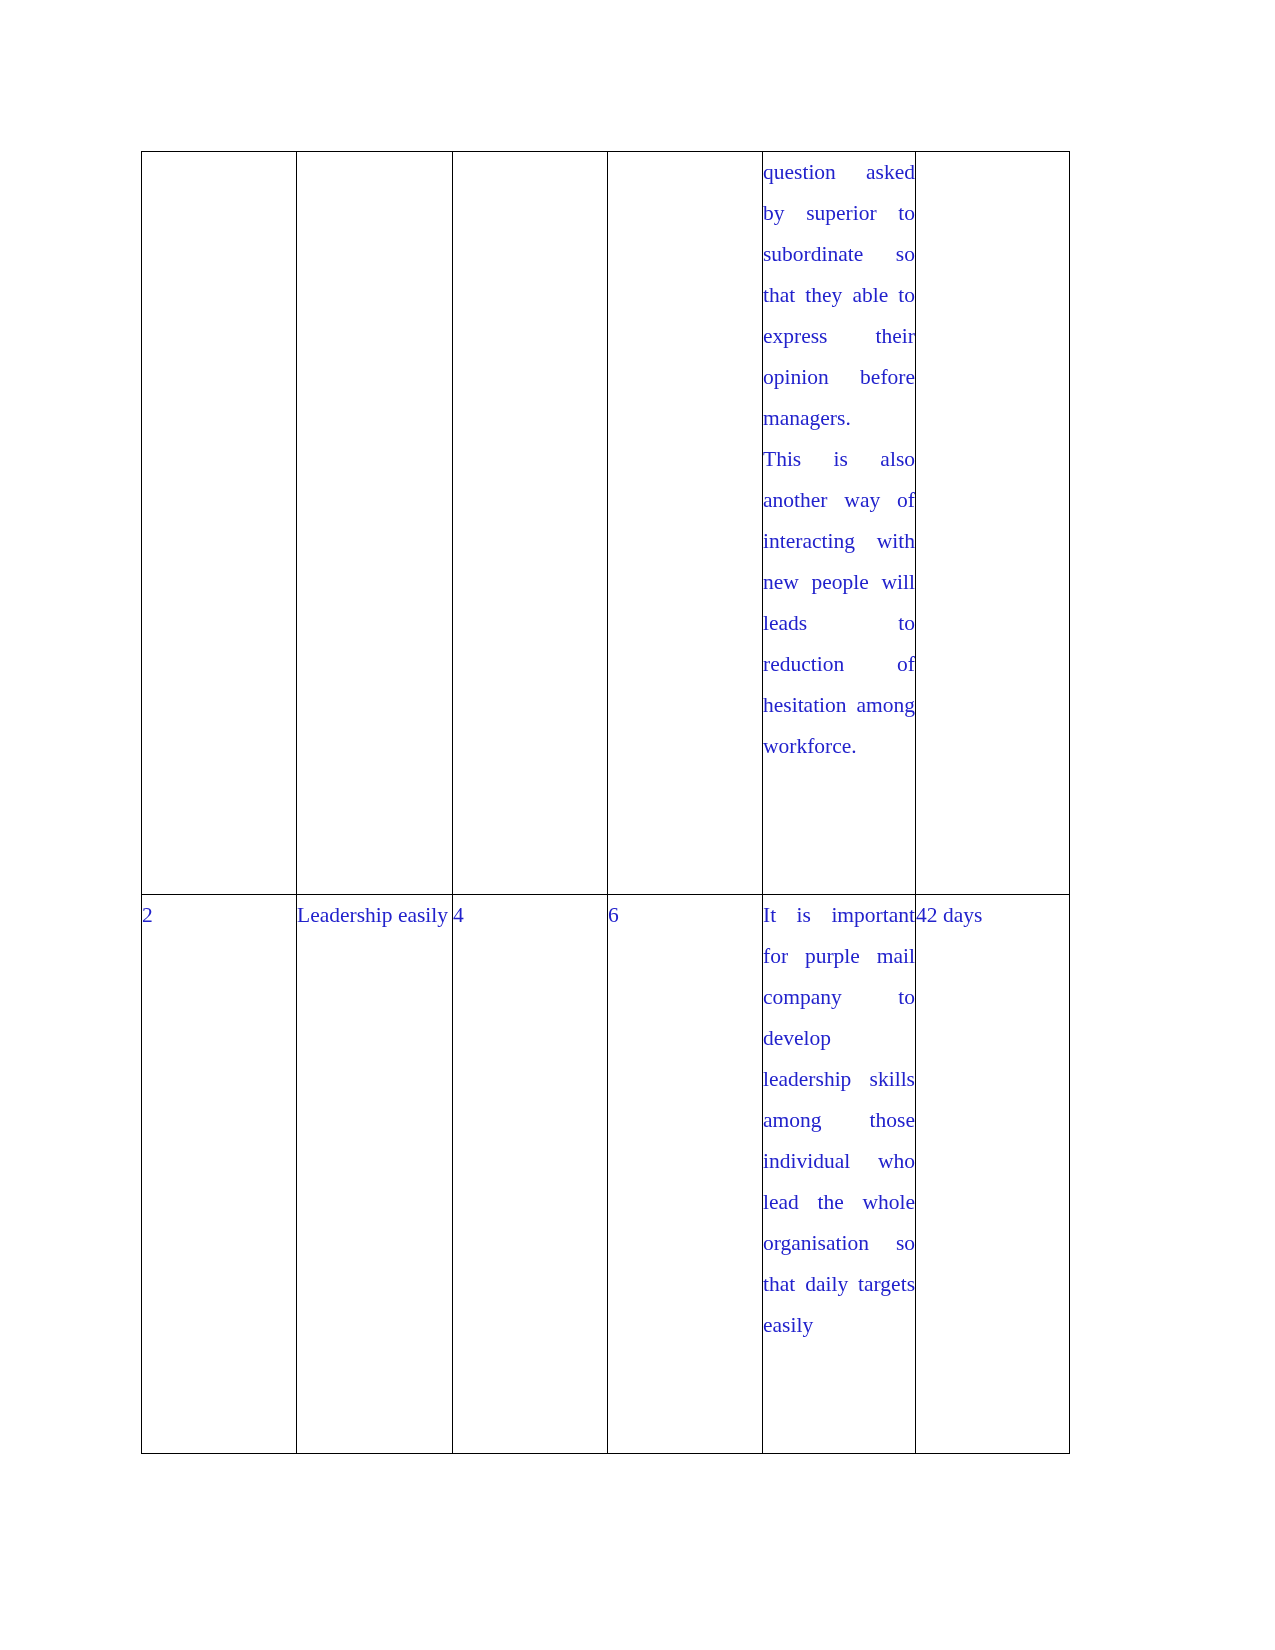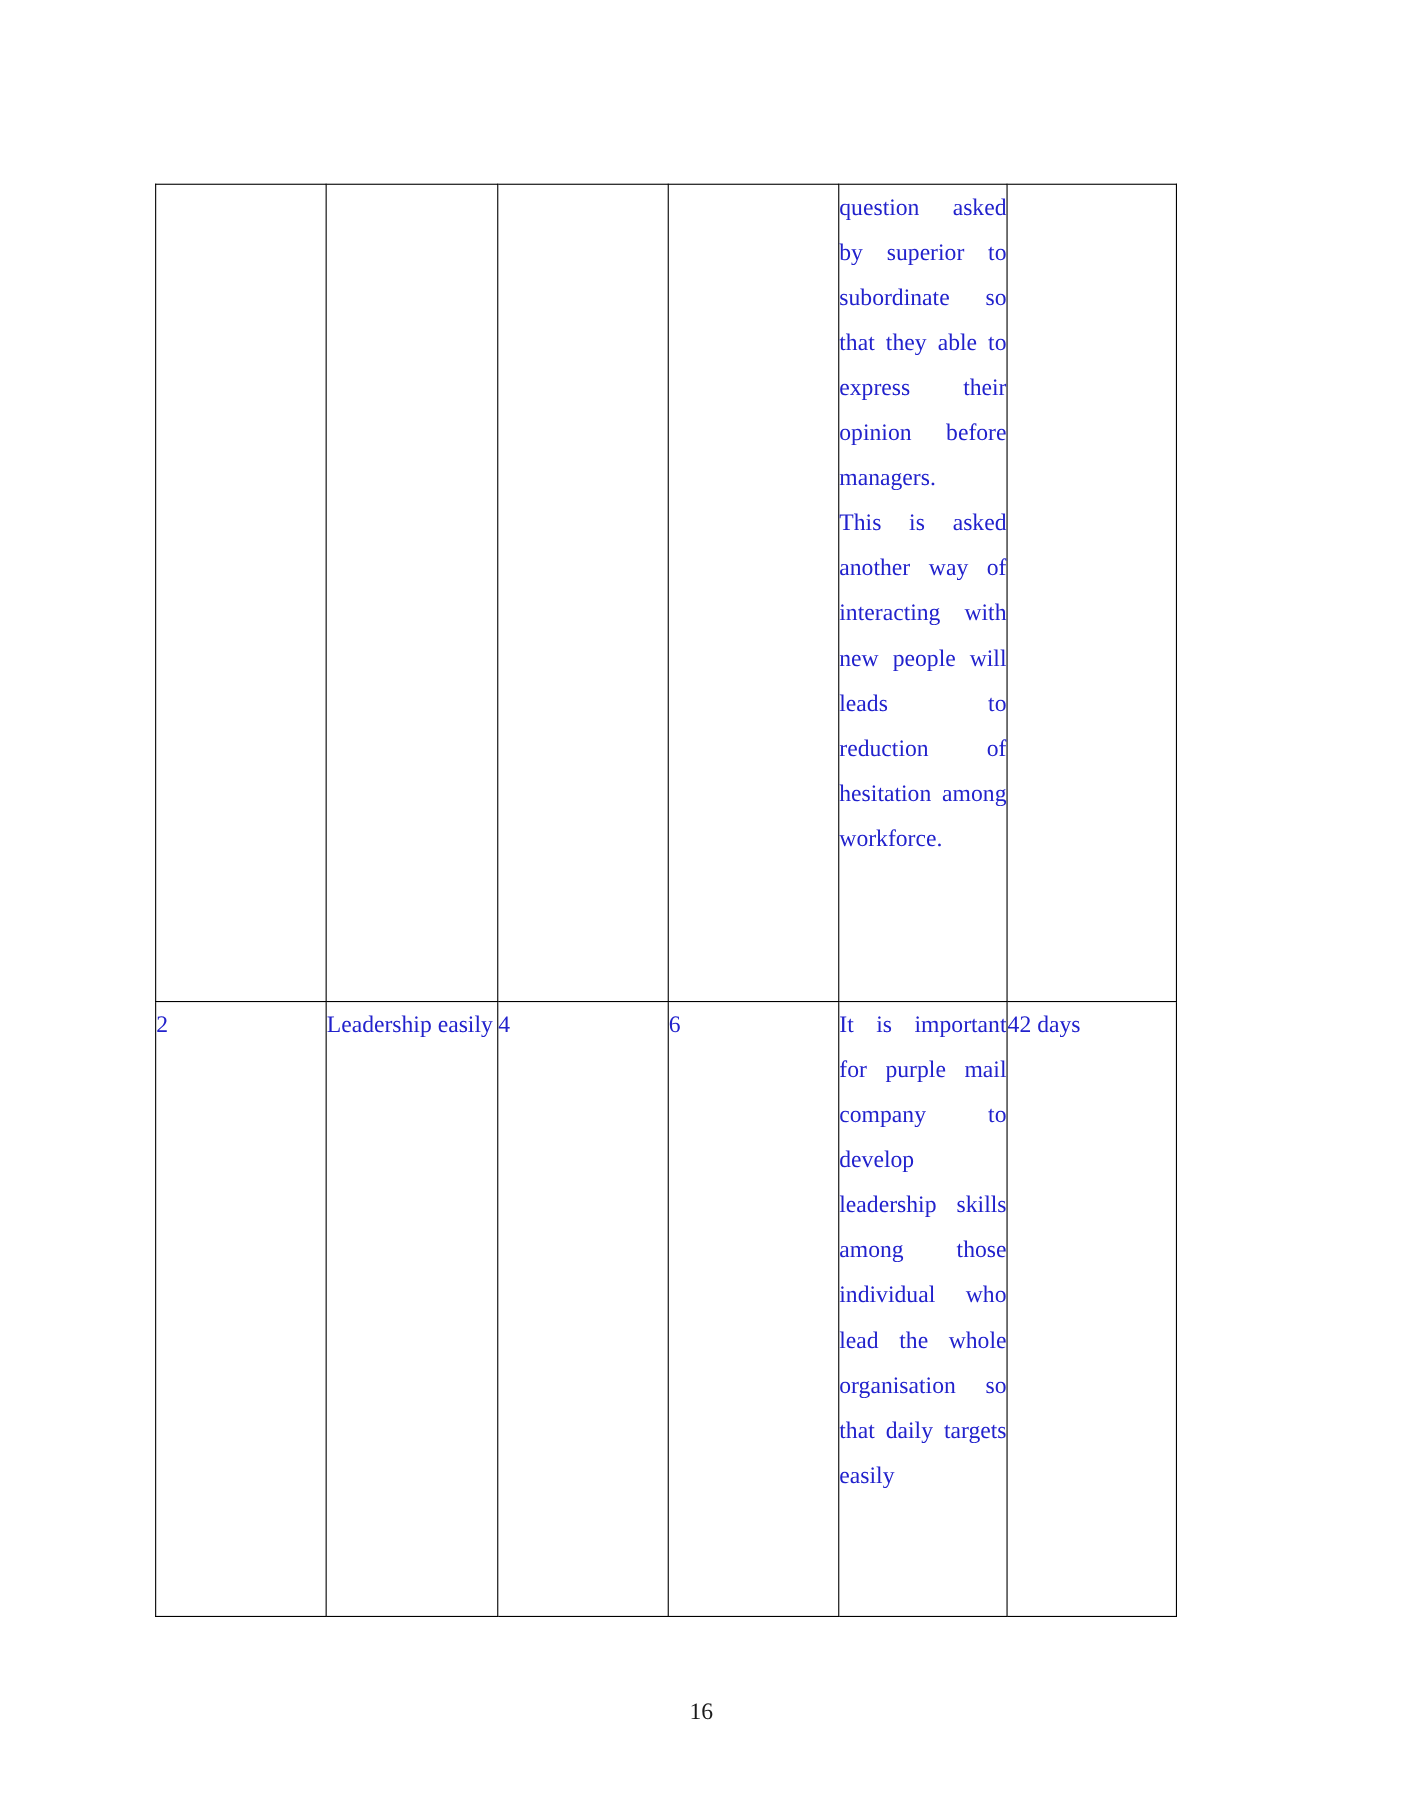--- a/index.html
+++ b/index.html
@@ -11,21 +11,21 @@
     width: 1275px;
     height: 1650px;
     position: relative;
     font-family: "Liberation Serif", "DejaVu Serif", serif;
     overflow: hidden;
   }
 
   .page {
     position: absolute;
     left: 0;
-    top: 16px;
+    top: 0;
     width: 1275px;
     height: 1274px;
     background: #ffffff;
   }
 
   
   .doc-table {
     position: absolute;
     left: 141px;
     top: 151px;
@@ -115,21 +115,21 @@
     <tbody>
 
       <tr class="row1">
         <td class="num-cell"></td>
         <td class="cell-pad"></td>
         <td class="num-cell"></td>
         <td class="num-cell"></td>
         <td class="cell-pad">
           <div class="just c5-inner">
             <p class="lastline">question asked by superior to subordinate so that they able to express their opinion before managers.</p>
-            <p class="lastline">This is asked another way of interacting with new people will leads to reduction of hesitation among workforce.</p>
+            <p class="lastline">This is also another way of interacting with new people will leads to reduction of hesitation among workforce.</p>
           </div>
         </td>
         <td class="num-cell"></td>
       </tr>
 
       <tr class="row2">
         <td class="num-cell">2</td>
         <td class="cell-pad">Leadership easily</td>
         <td class="num-cell">4</td>
         <td class="num-cell">6</td>
@@ -137,15 +137,14 @@
           <div class="row2-clip just">
             <p class="lastline">It is important for purple mail company to develop leadership skills among those individual who lead the whole organisation so that daily targets easily</p>
           </div>
         </td>
         <td class="num-cell">42 days</td>
       </tr>
 
     </tbody>
   </table>
 
-  <div class="page-number">16</div>
 
 </div>
 
 </body></html>

